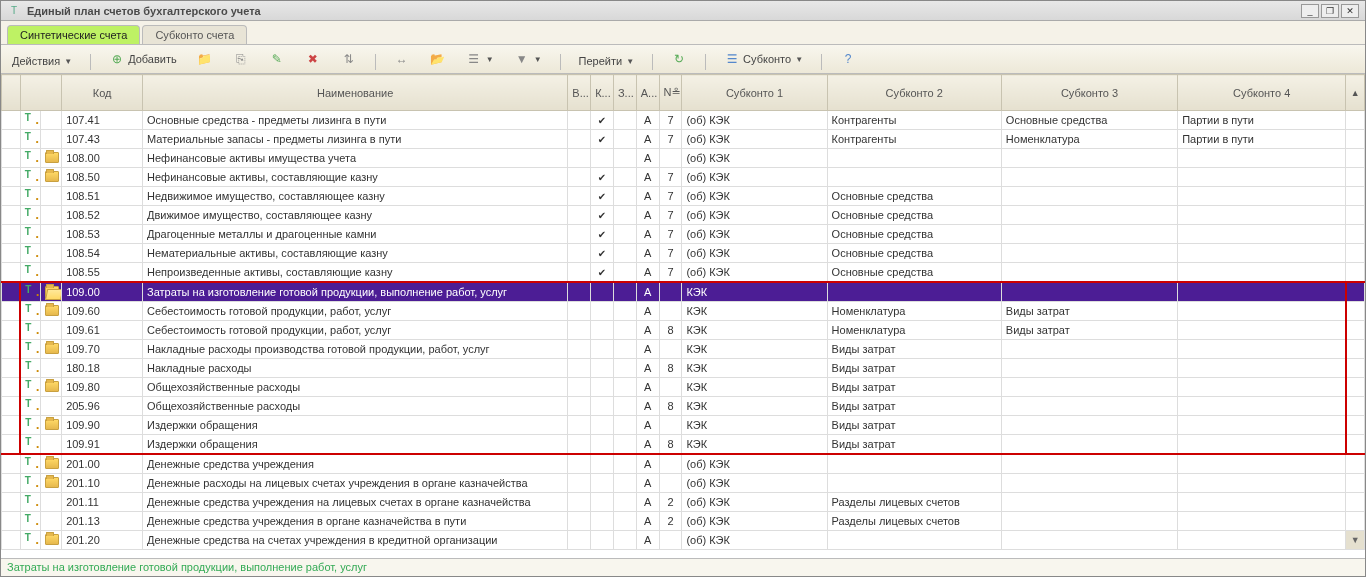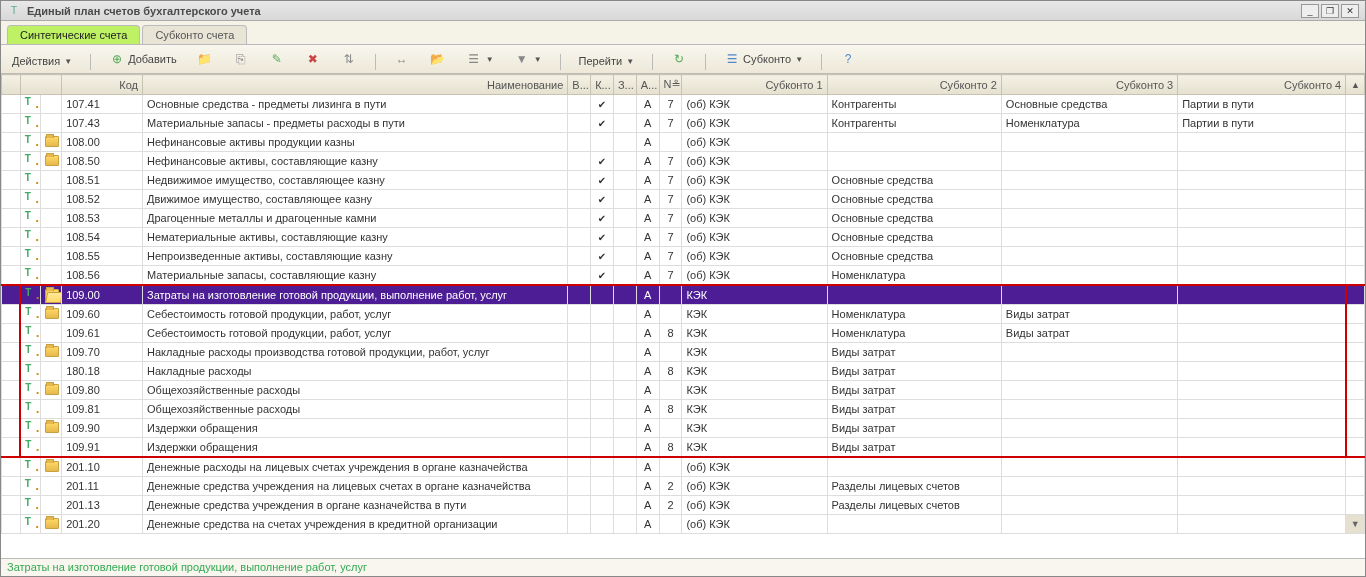--- a/index.html
+++ b/index.html
@@ -14,21 +14,21 @@
 .tab { padding: 3px 12px; border: 1px solid #bbb; border-bottom: none; background: #e8e4d6; margin-right: 2px; border-radius: 4px 4px 0 0; cursor: pointer; color: #555; }
 .tab.active { background: #bef264; font-weight: normal; color: #222; }
 .toolbar { display: flex; align-items: flex-end; padding: 3px 6px; background: linear-gradient(#f8f6ee, #ede8d8); border-bottom: 1px solid #bbb; gap: 10px; }
 .toolbar .btn { padding: 2px 4px; cursor: pointer; display: inline-flex; align-items: center; gap: 3px; border: 1px solid transparent; border-radius: 2px; }
 .toolbar .sep { width: 1px; height: 16px; background: #bbb; margin: 0 3px; }
 .toolbar .label { color: #444; }
 .toolbar .ico { width: 16px; height: 16px; display: inline-flex; align-items: center; justify-content: center; font-size: 12px; }
 .dropdown-arrow { font-size: 8px; color: #555; margin-left: 1px; }
 .grid-wrap { flex: 1; overflow: auto; position: relative; }
 .grid { width: 100%; border-collapse: collapse; table-layout: fixed; }
-.grid th { background: linear-gradient(#f4f1e5, #e5e0cf); border: 1px solid #c8c3b0; padding: 3px 4px; text-align: right; font-weight: normal; color: #555; height: 20px; overflow: hidden; white-space: nowrap; }
+.grid th { background: linear-gradient(#f4f1e5, #e5e0cf); border: 1px solid #c8c3b0; padding: 11px 4px; text-align: center; font-weight: normal; color: #555; height: 20px; overflow: hidden; white-space: nowrap; }
 .grid td { border: 1px solid #ddd; padding: 2px 4px; height: 19px; white-space: nowrap; overflow: hidden; text-overflow: ellipsis; }
 .grid tr.selected td { background: #4c1d95; color: #fff; }
 .col-marker { width: 18px; }
 .col-icon { width: 20px; }
 .col-code { width: 78px; }
 .col-name { width: 410px; }
 .col-v { width: 22px; }
 .col-k { width: 22px; }
 .col-z { width: 22px; }
 .col-a { width: 22px; }
@@ -186,38 +186,38 @@
             <td>Контрагенты</td>
             <td>Основные средства</td>
             <td>Партии в пути</td>
             <td></td>
           </tr>
           <tr>
             <td></td>
             <td><span class="row-t-icon"></span></td>
             <td></td>
             <td>107.43</td>
-            <td>Материальные запасы - предметы расходы в пути</td>
+            <td>Материальные запасы - предметы лизинга в пути</td>
             <td class="center"></td>
             <td class="center"><span class="check">✔</span></td>
             <td class="center"></td>
             <td class="center">А</td>
             <td class="center">7</td>
             <td>(об) КЭК</td>
             <td>Контрагенты</td>
             <td>Номенклатура</td>
             <td>Партии в пути</td>
             <td></td>
           </tr>
           <tr>
             <td></td>
             <td><span class="row-t-icon"></span></td>
             <td><span class="folder-icon"></span></td>
             <td>108.00</td>
-            <td>Нефинансовые активы продукции казны</td>
+            <td>Нефинансовые активы имущества учета</td>
             <td class="center"></td>
             <td class="center"></td>
             <td class="center"></td>
             <td class="center">А</td>
             <td class="center"></td>
             <td>(об) КЭК</td>
             <td></td>
             <td></td>
             <td></td>
             <td></td>
@@ -313,37 +313,20 @@
             <td></td>
             <td>108.55</td>
             <td>Непроизведенные активы, составляющие казну</td>
             <td class="center"></td>
             <td class="center"><span class="check">✔</span></td>
             <td class="center"></td>
             <td class="center">А</td>
             <td class="center">7</td>
             <td>(об) КЭК</td>
             <td>Основные средства</td>
-            <td></td>
-            <td></td>
-            <td></td>
-          </tr>
-          <tr>
-            <td></td>
-            <td><span class="row-t-icon"></span></td>
-            <td></td>
-            <td>108.56</td>
-            <td>Материальные запасы, составляющие казну</td>
-            <td class="center"></td>
-            <td class="center"><span class="check">✔</span></td>
-            <td class="center"></td>
-            <td class="center">А</td>
-            <td class="center">7</td>
-            <td>(об) КЭК</td>
-            <td>Номенклатура</td>
             <td></td>
             <td></td>
             <td></td>
           </tr>
           <tr class="selected redbox-top">
             <td></td>
             <td class="redbox-left"><span class="row-t-icon"></span></td>
             <td><span class="folder-icon open"></span></td>
             <td>109.00</td>
             <td>Затраты на изготовление готовой продукции, выполнение работ, услуг</td>
@@ -440,21 +423,21 @@
             <td>КЭК</td>
             <td>Виды затрат</td>
             <td></td>
             <td class="redbox-right"></td>
             <td></td>
           </tr>
           <tr>
             <td></td>
             <td class="redbox-left"><span class="row-t-icon"></span></td>
             <td></td>
-            <td>109.81</td>
+            <td>205.96</td>
             <td>Общехозяйственные расходы</td>
             <td class="center"></td>
             <td class="center"></td>
             <td class="center"></td>
             <td class="center">А</td>
             <td class="center">8</td>
             <td>КЭК</td>
             <td>Виды затрат</td>
             <td></td>
             <td class="redbox-right"></td>
@@ -485,20 +468,37 @@
             <td>Издержки обращения</td>
             <td class="center"></td>
             <td class="center"></td>
             <td class="center"></td>
             <td class="center">А</td>
             <td class="center">8</td>
             <td>КЭК</td>
             <td>Виды затрат</td>
             <td></td>
             <td class="redbox-right"></td>
+            <td></td>
+          </tr>
+          <tr>
+            <td></td>
+            <td><span class="row-t-icon"></span></td>
+            <td><span class="folder-icon"></span></td>
+            <td>201.00</td>
+            <td>Денежные средства учреждения</td>
+            <td class="center"></td>
+            <td class="center"></td>
+            <td class="center"></td>
+            <td class="center">А</td>
+            <td class="center"></td>
+            <td>(об) КЭК</td>
+            <td></td>
+            <td></td>
+            <td></td>
             <td></td>
           </tr>
           <tr>
             <td></td>
             <td><span class="row-t-icon"></span></td>
             <td><span class="folder-icon"></span></td>
             <td>201.10</td>
             <td>Денежные расходы на лицевых счетах учреждения в органе казначейства</td>
             <td class="center"></td>
             <td class="center"></td>

